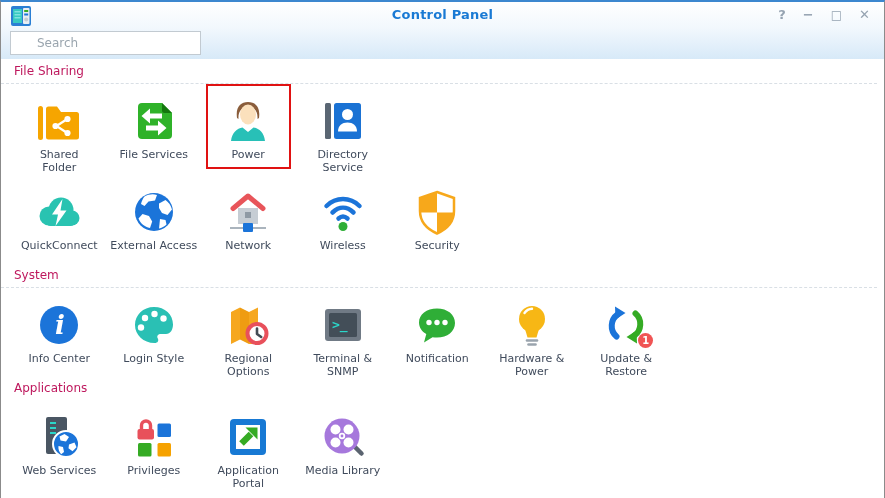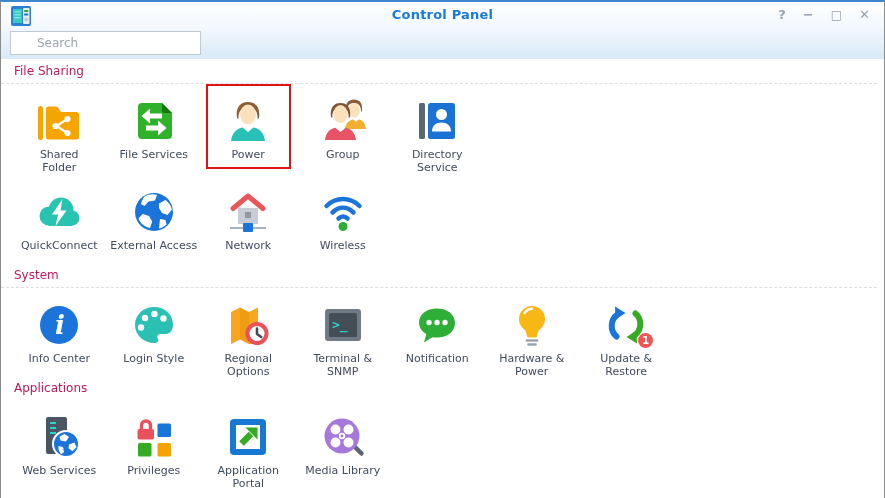--- a/index.html
+++ b/index.html
@@ -167,33 +167,20 @@
           <div class="item-icon">
             <svg viewBox="0 0 48 48">
               <path d="M13 21 c-1.5-11 3.5-16 11-16 s12.5 5 11 16 l-1.5 1 c0.5-8-3.5-12-9.5-12 s-10 4-9.5 12 z" fill="#8a5d3b"></path>
               <ellipse cx="24" cy="17.5" rx="8" ry="10" fill="#fbe0bc"></ellipse>
               <path d="M7 44 c1-8.5 6-12.5 11.5-13.5 l5.5 4.5 5.5-4.5 c5.5 1 10.5 5 11.5 13.5 z" fill="#28c0b7"></path>
             </svg>
           </div>
           <div class="item-label">Power</div>
         </div>
 
-        <div class="item">
-          <div class="item-icon">
-            <svg viewBox="0 0 48 48">
-              <path d="M27 14 c-1-8 2.5-11.5 8-11.5 s9 3.5 8 11.5 l-1 .8 c0.3-6-2.5-8.8-7-8.8 s-7.3 2.8-7 8.8 z" fill="#8a5d3b"></path>
-              <ellipse cx="35" cy="13.5" rx="5.8" ry="7.2" fill="#fbe0bc"></ellipse>
-              <path d="M26 32 c0.8-6 4.2-8.8 8.2-9.5 l2.8 2.3 2.8-2.3 c4 0.7 6.4 3.5 7.2 9.5 z" fill="#f2ae2c"></path>
-              <path d="M12 20 c-1.3-9.5 3-14 9.5-14 s10.8 4.5 9.5 14 l-1.3 0.9 c0.4-7-3-10.4-8.2-10.4 s-8.6 3.4-8.2 10.4 z" fill="#7d5331"></path>
-              <ellipse cx="21.5" cy="17" rx="7.2" ry="9" fill="#fbe0bc"></ellipse>
-              <path d="M6 43 c0.9-7.8 5.3-11.3 10.3-12.3 l5.2 4.2 5.2-4.2 c5 1 9.4 4.5 10.3 12.3 z" fill="#e85366"></path>
-            </svg>
-          </div>
-          <div class="item-label">Group</div>
-        </div>
 
         <div class="item">
           <div class="item-icon">
             <svg viewBox="0 0 48 48">
               <rect x="6" y="6" width="6" height="36" rx="1.5" fill="#5a6673"></rect>
               <rect x="15" y="6" width="27" height="36" rx="2.5" fill="#1a72d4"></rect>
               <circle cx="28.5" cy="17.5" r="5.5" fill="#ffffff"></circle>
               <path d="M19 34.5 c0-6 4.2-9 9.5-9 s9.5 3 9.5 9 z" fill="#ffffff"></path>
             </svg>
           </div>
@@ -255,20 +242,37 @@
                 <path d="M7.5 18 C17 8.8 31 8.8 40.5 18"></path>
                 <path d="M13.5 24.5 C20 18.3 28 18.3 34.5 24.5"></path>
                 <path d="M19.5 30.5 C22.3 28 25.7 28 28.5 30.5"></path>
               </g>
               <circle cx="24" cy="38.5" r="4.5" fill="#2fae37"></circle>
             </svg>
           </div>
           <div class="item-label">Wireless</div>
         </div>
 
+        <div class="item">
+          <div class="item-icon">
+            <svg viewBox="0 0 48 48">
+              <defs>
+                <clipPath id="shield-clip">
+                  <path d="M24 4 L41 10 V23 C41 34 33 41.5 24 45.5 C15 41.5 7 34 7 23 V10 Z"></path>
+                </clipPath>
+              </defs>
+              <path d="M24 4 L41 10 V23 C41 34 33 41.5 24 45.5 C15 41.5 7 34 7 23 V10 Z" fill="#ffffff" stroke="#f7a81b" stroke-width="2.5"></path>
+              <g clip-path="url(#shield-clip)" fill="#f7a81b">
+                <rect x="7" y="4" width="17" height="20.5"></rect>
+                <rect x="24" y="24.5" width="17" height="21"></rect>
+              </g>
+            </svg>
+          </div>
+          <div class="item-label">Security</div>
+        </div>
 
       </div>
     </div>
 
     <div class="section dashed">
       <div class="section-title">System</div>
       <div class="items-row">
 
         <div class="item">
           <div class="item-icon">

